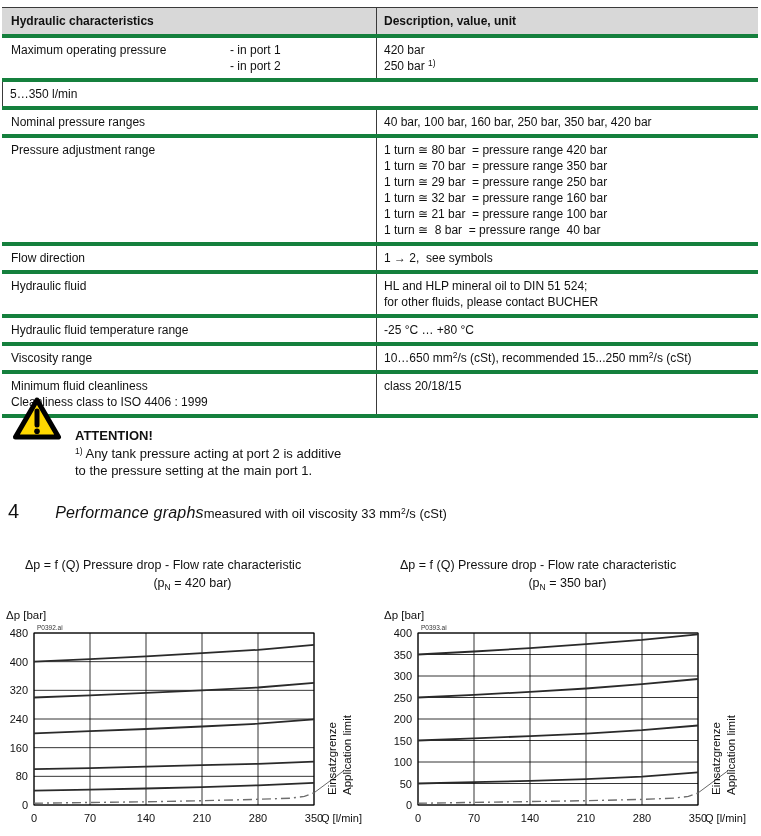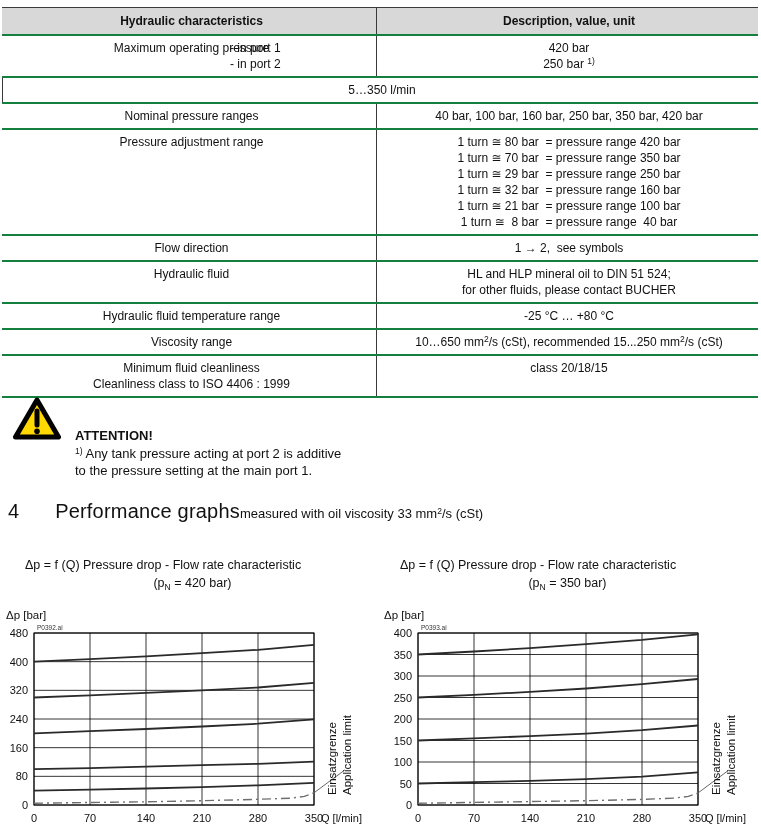--- a/index.html
+++ b/index.html
@@ -8,39 +8,39 @@
     font-family:"Liberation Sans", sans-serif;color:#111;overflow:hidden;
   }
   sup{font-size:8.5px;line-height:0;vertical-align:4px;}
   sub{font-size:8.5px;line-height:0;vertical-align:-3px;}
 
   
   .tbl{
     position:absolute;left:2px;top:7px;width:756px;
     border-top:1px solid #3a3a3a;font-size:12px;line-height:16px;
   }
-  .t-row{display:flex;border-bottom:2px solid #15803d;text-align:center;}
+  .t-row{display:flex;border-bottom:4px solid #15803d;}
   .t-header{background:#d8d8d8;font-weight:bold;}
   .cell{box-sizing:border-box;}
   .cell div{white-space:pre;}
   .cell-l{width:374px;position:relative;padding:4px 4px 4px 9px;}
   .cell-r{flex:1;border-left:1px solid #3a3a3a;padding:4px 4px 4px 7px;}
   .t-header .cell-l,.t-header .cell-r{padding-top:5px;padding-bottom:5px;}
   .sublabel{position:absolute;left:228px;top:4px;}
 
   
   .attention{position:absolute;left:12px;top:391px;}
   .att-ico{position:absolute;left:0;top:5px;}
   .att-text{position:absolute;left:63px;top:0;width:420px;font-size:13px;line-height:17.5px;margin-top:36px;}
   .att-title{font-weight:bold;}
 
   
   .heading{position:absolute;left:8px;top:500px;display:flex;align-items:baseline;}
   .h-num{font-size:20px;}
-  .h-title{font-size:20px;margin-left:36px;letter-spacing:0.2px;}
+  .h-title{font-size:16px;margin-left:36px;letter-spacing:0.2px;font-style:italic;}
   .h-note{font-size:13px;margin-left:0;}
 
   
   .gtitle{position:absolute;top:557px;width:335px;font-size:12.5px;line-height:16px;}
   .gtitle .gsub{text-align:center;margin-top:2px;}
   .gt0{left:25px;}
   .gt1{left:400px;}
 
   
   .chartbox{position:absolute;top:605px;width:378px;height:231px;}

